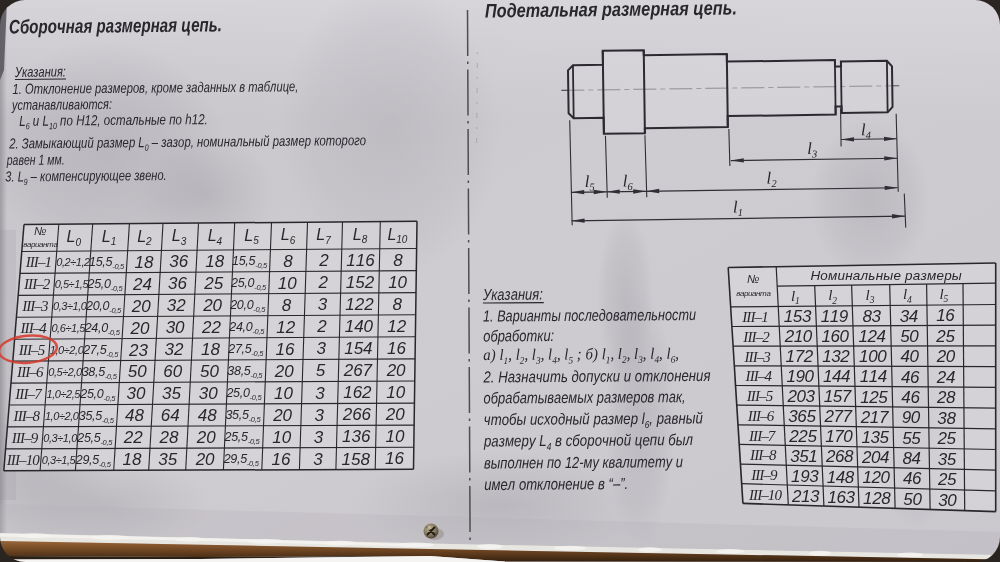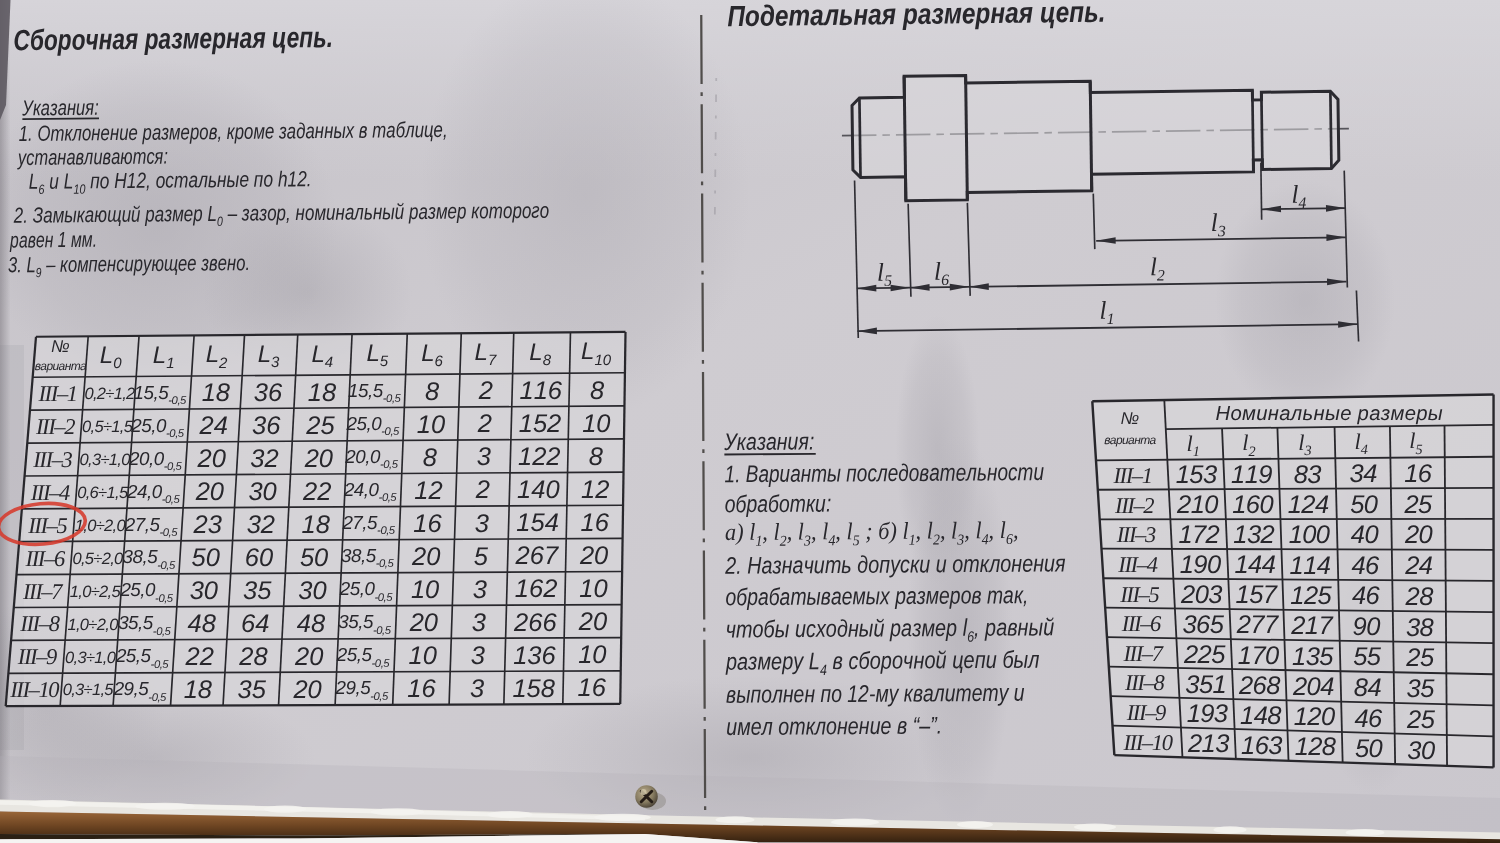--- a/index.html
+++ b/index.html
@@ -1,16 +1,16 @@
 <!DOCTYPE html>
 <html><head>
 <meta charset="utf-8">
 <style>
 html,body{margin:0;padding:0;background:#2a2521;}
-#page{position:relative;width:1000px;height:562px;overflow:hidden;}
+#page{position:relative;width:1000px;height:562px;overflow:hidden;border-radius:25px;}
 svg{filter:blur(0.28px);}
 text{font-kerning:none;}
 </style>
 </head>
 <body>
 <div id="page">
 <svg width="1000" height="562" viewBox="0 0 1000 562">
 <defs>
 <linearGradient id="paper" x1="0" y1="0" x2="1" y2="1">
  <stop offset="0" stop-color="#c5c2c8"></stop>

